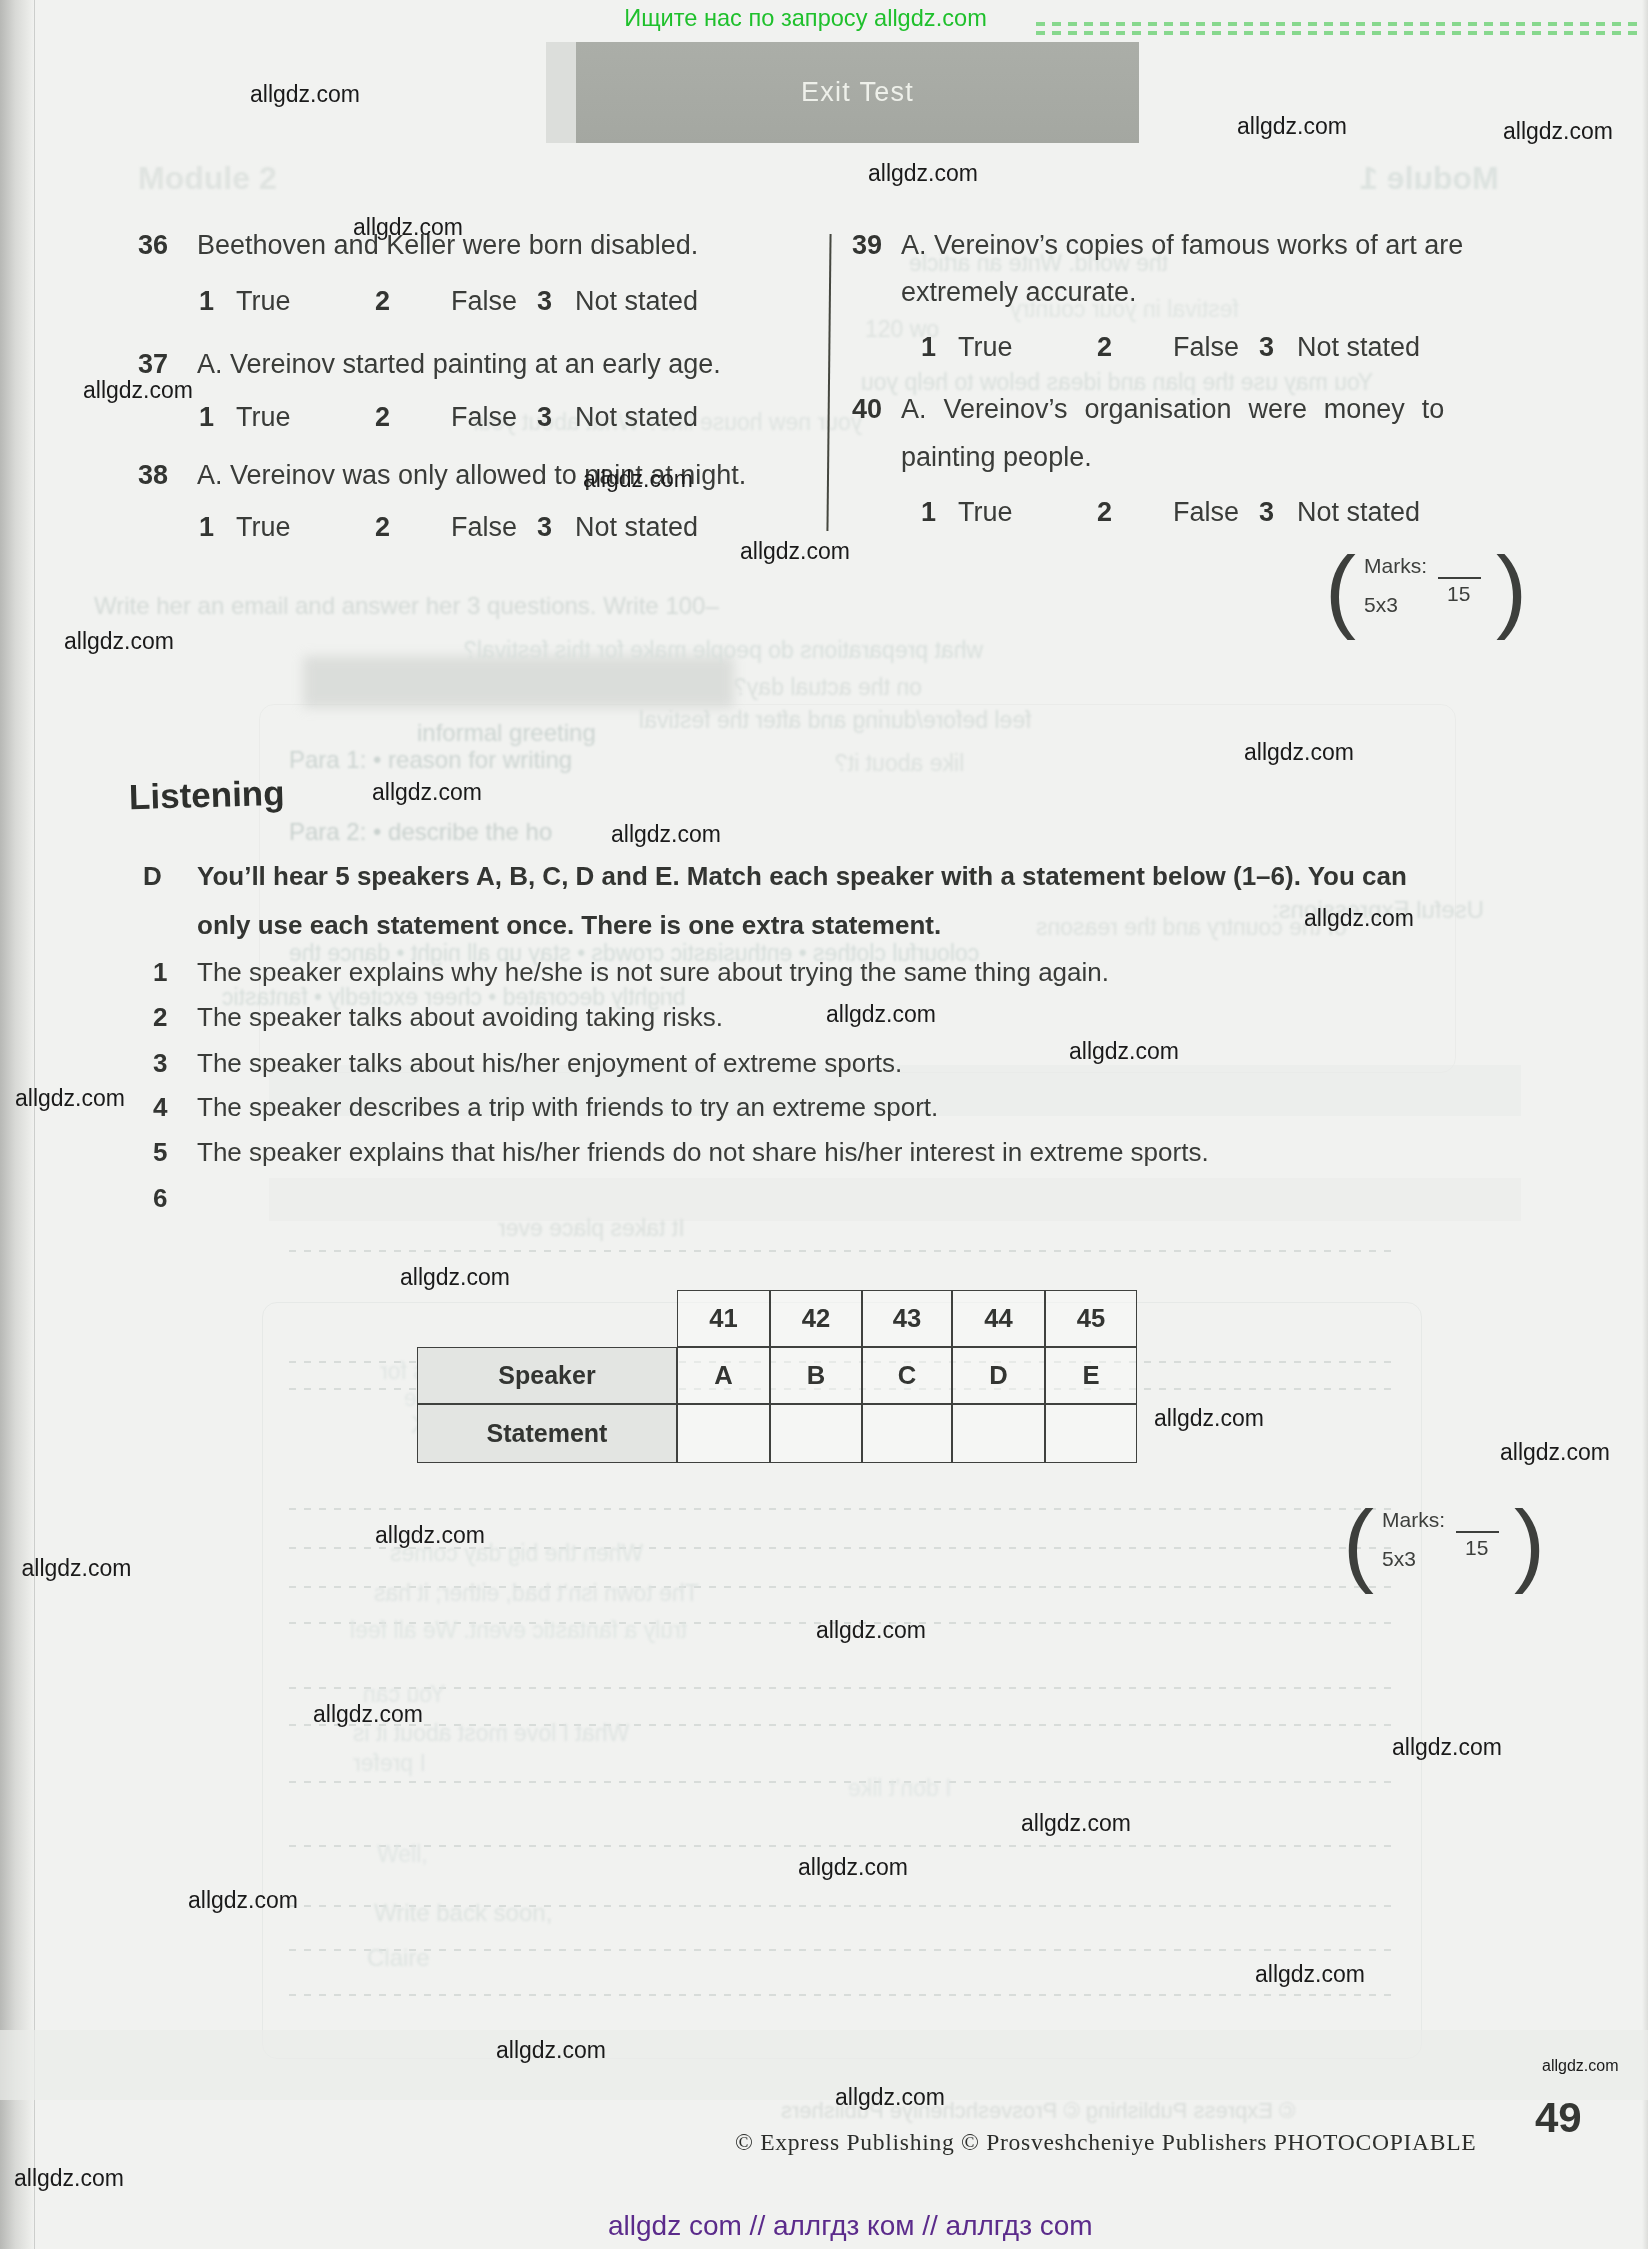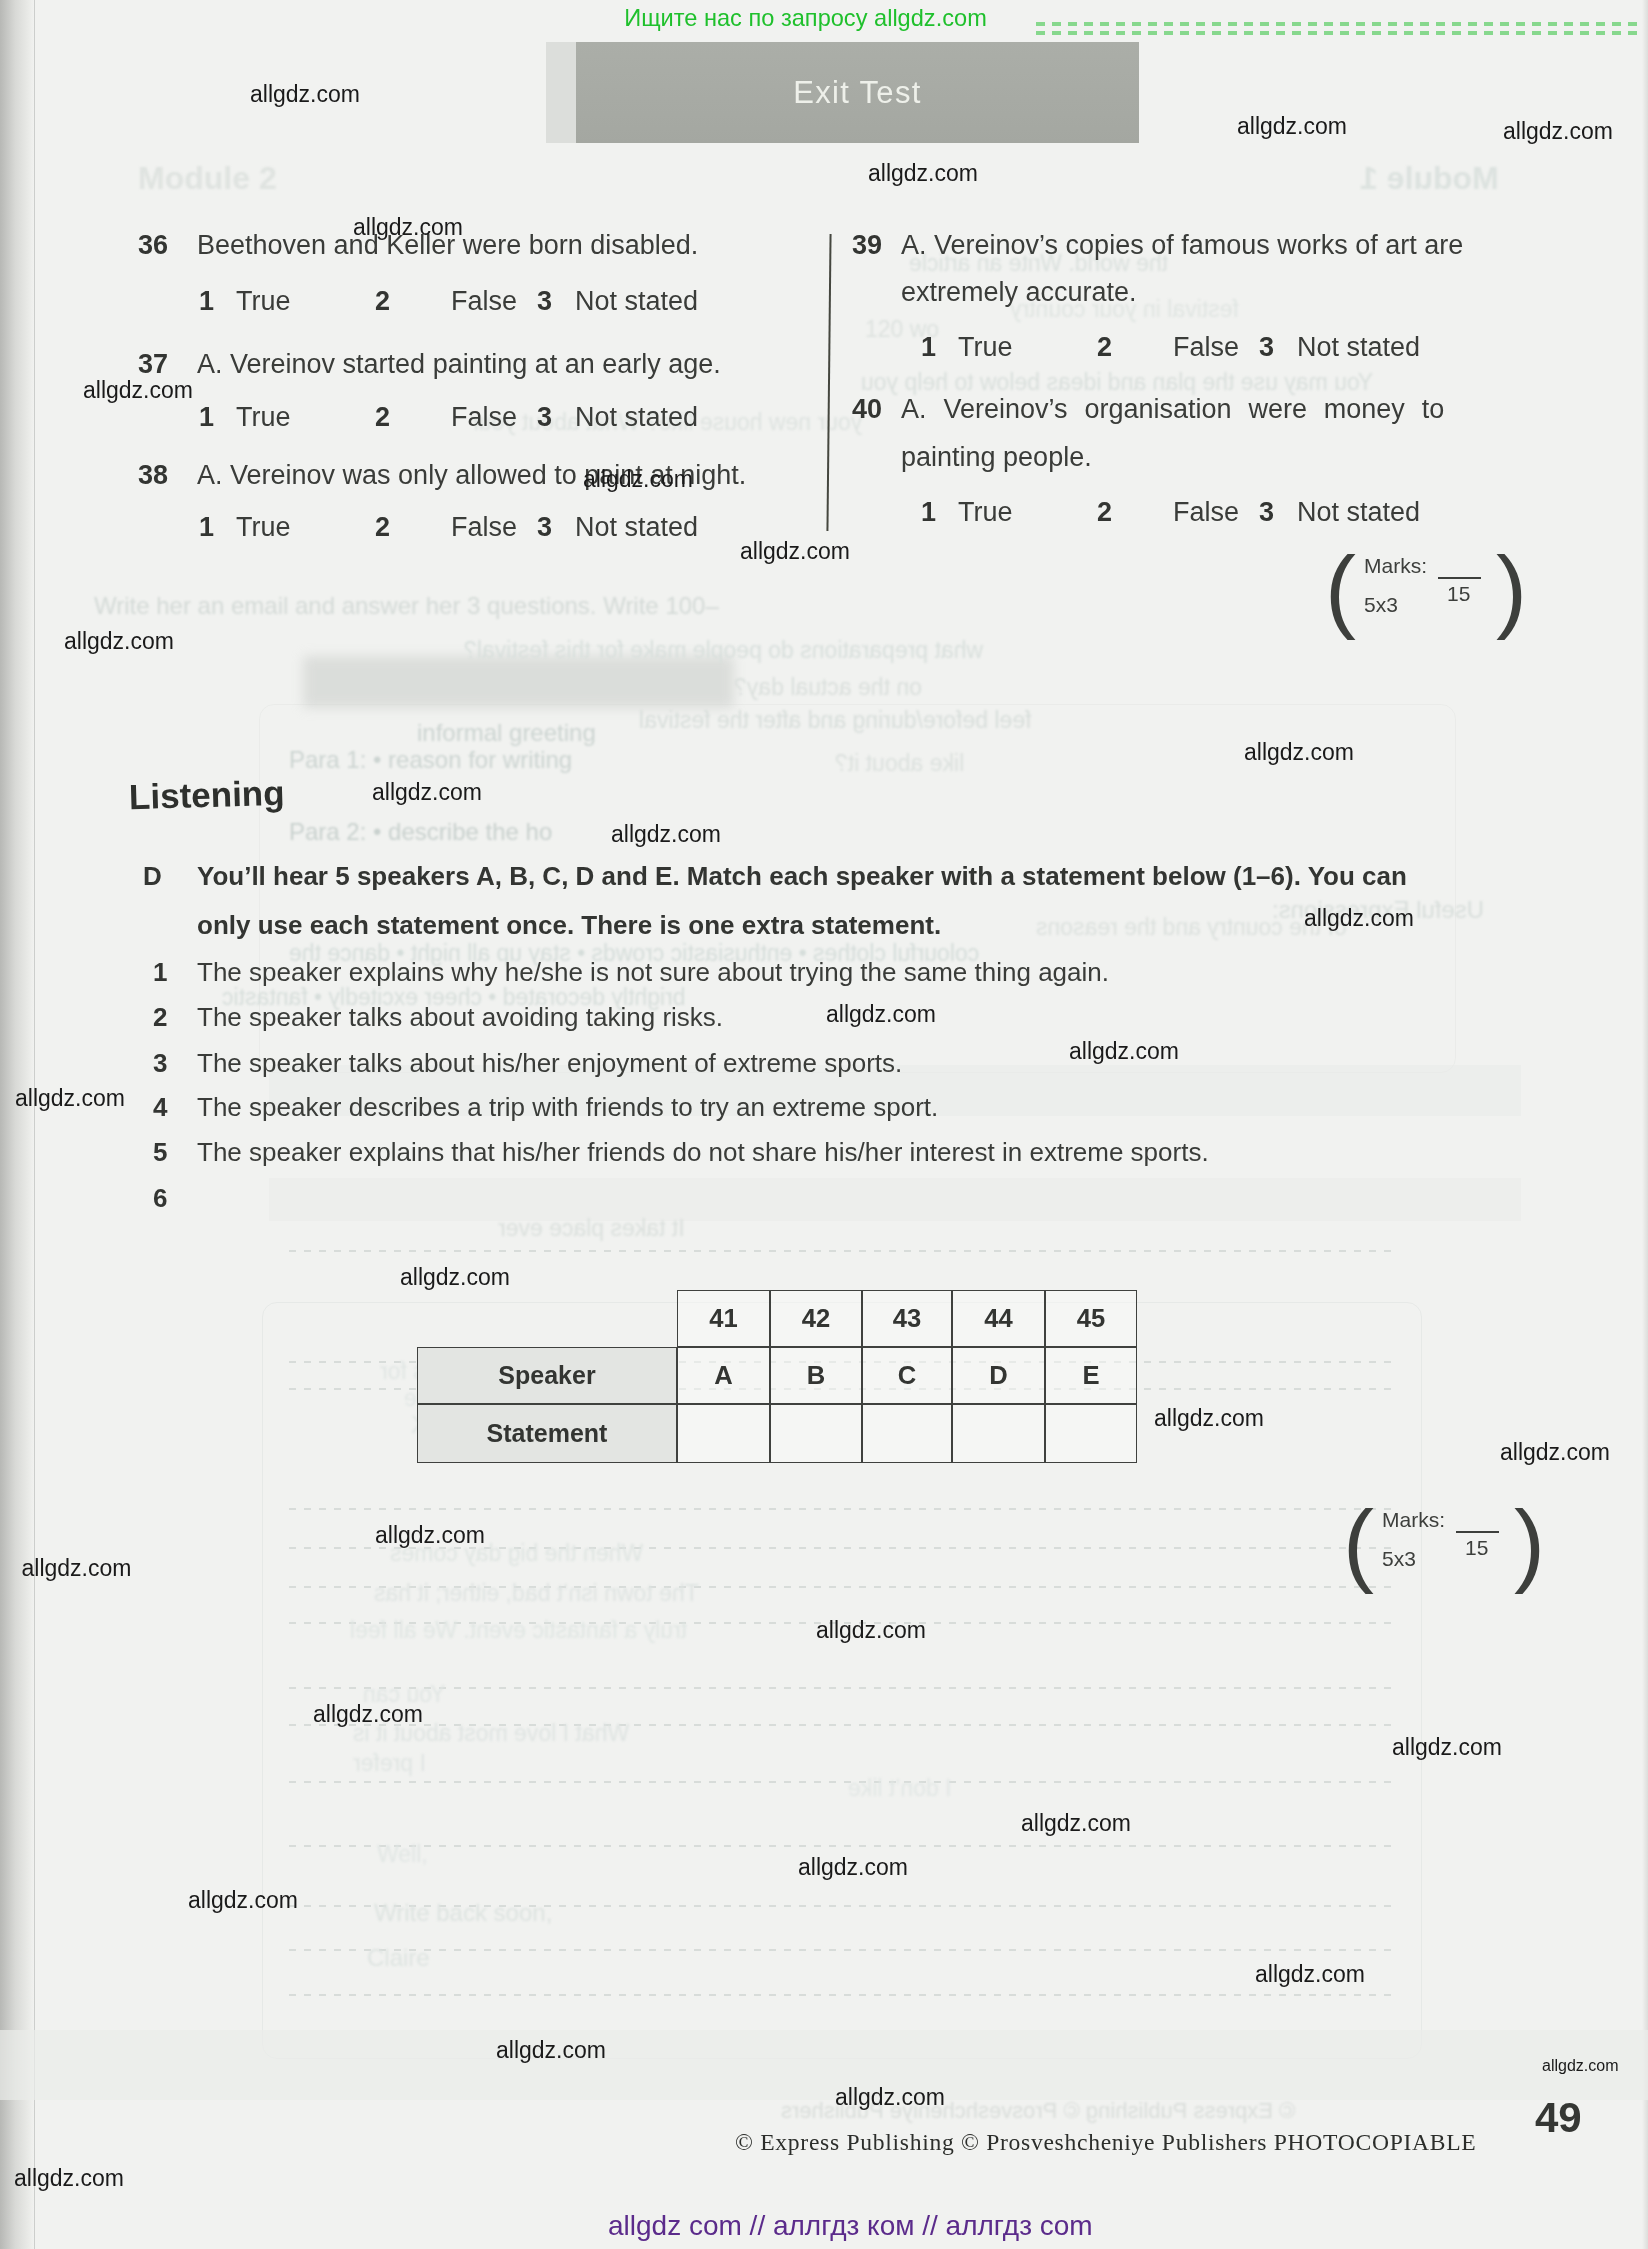--- a/index.html
+++ b/index.html
@@ -18,21 +18,21 @@
   
   #promo{left:624px;top:5.4px;width:363px;text-align:center;font-size:23.6px;color:#1fc02c;}
   #green-dashes{left:1036px;top:17.5px;width:606px;height:17.5px;opacity:.5;
     background:repeating-linear-gradient(90deg,#1fc02c 0 8.7px,transparent 8.7px 16px);
     -webkit-mask-image:repeating-linear-gradient(0deg,#000 0 4px,transparent 4px 8.7px);
             mask-image:repeating-linear-gradient(0deg,#000 0 4px,transparent 4px 8.7px);}
   #exit-strip{left:546px;top:42px;width:30px;height:101px;background:#d3d5d1;opacity:.7;}
   #exit-box{left:576px;top:42px;width:563px;height:101px;
     background:linear-gradient(180deg,#abaea8,#a4a7a1);
     display:flex;align-items:center;justify-content:center;}
-  #exit-box span{font-size:31px;letter-spacing:1.3px;color:#eef0ea;}
+  #exit-box span{font-size:27px;letter-spacing:1.3px;color:#eef0ea;}
   
   .q-num{position:absolute;font-size:27px;font-weight:bold;color:#333532;}
   .q-text{position:absolute;font-size:27px;white-space:nowrap;}
   .opts{position:absolute;height:34px;width:673px;}
   .opts span{position:absolute;font-size:27px;white-space:nowrap;}
   .opts .on{font-weight:bold;color:#333532;}
   .opts .n0{left:0;} .opts .t0{left:37px;}
   .opts .n1{left:176px;} .opts .t1{left:213px;margin-left:39px;}
   .opts .n2{left:338px;} .opts .t2{left:376px;}
   #divider{left:828px;top:234px;width:2px;height:297px;background:#45473f;transform:rotate(.6deg);}

